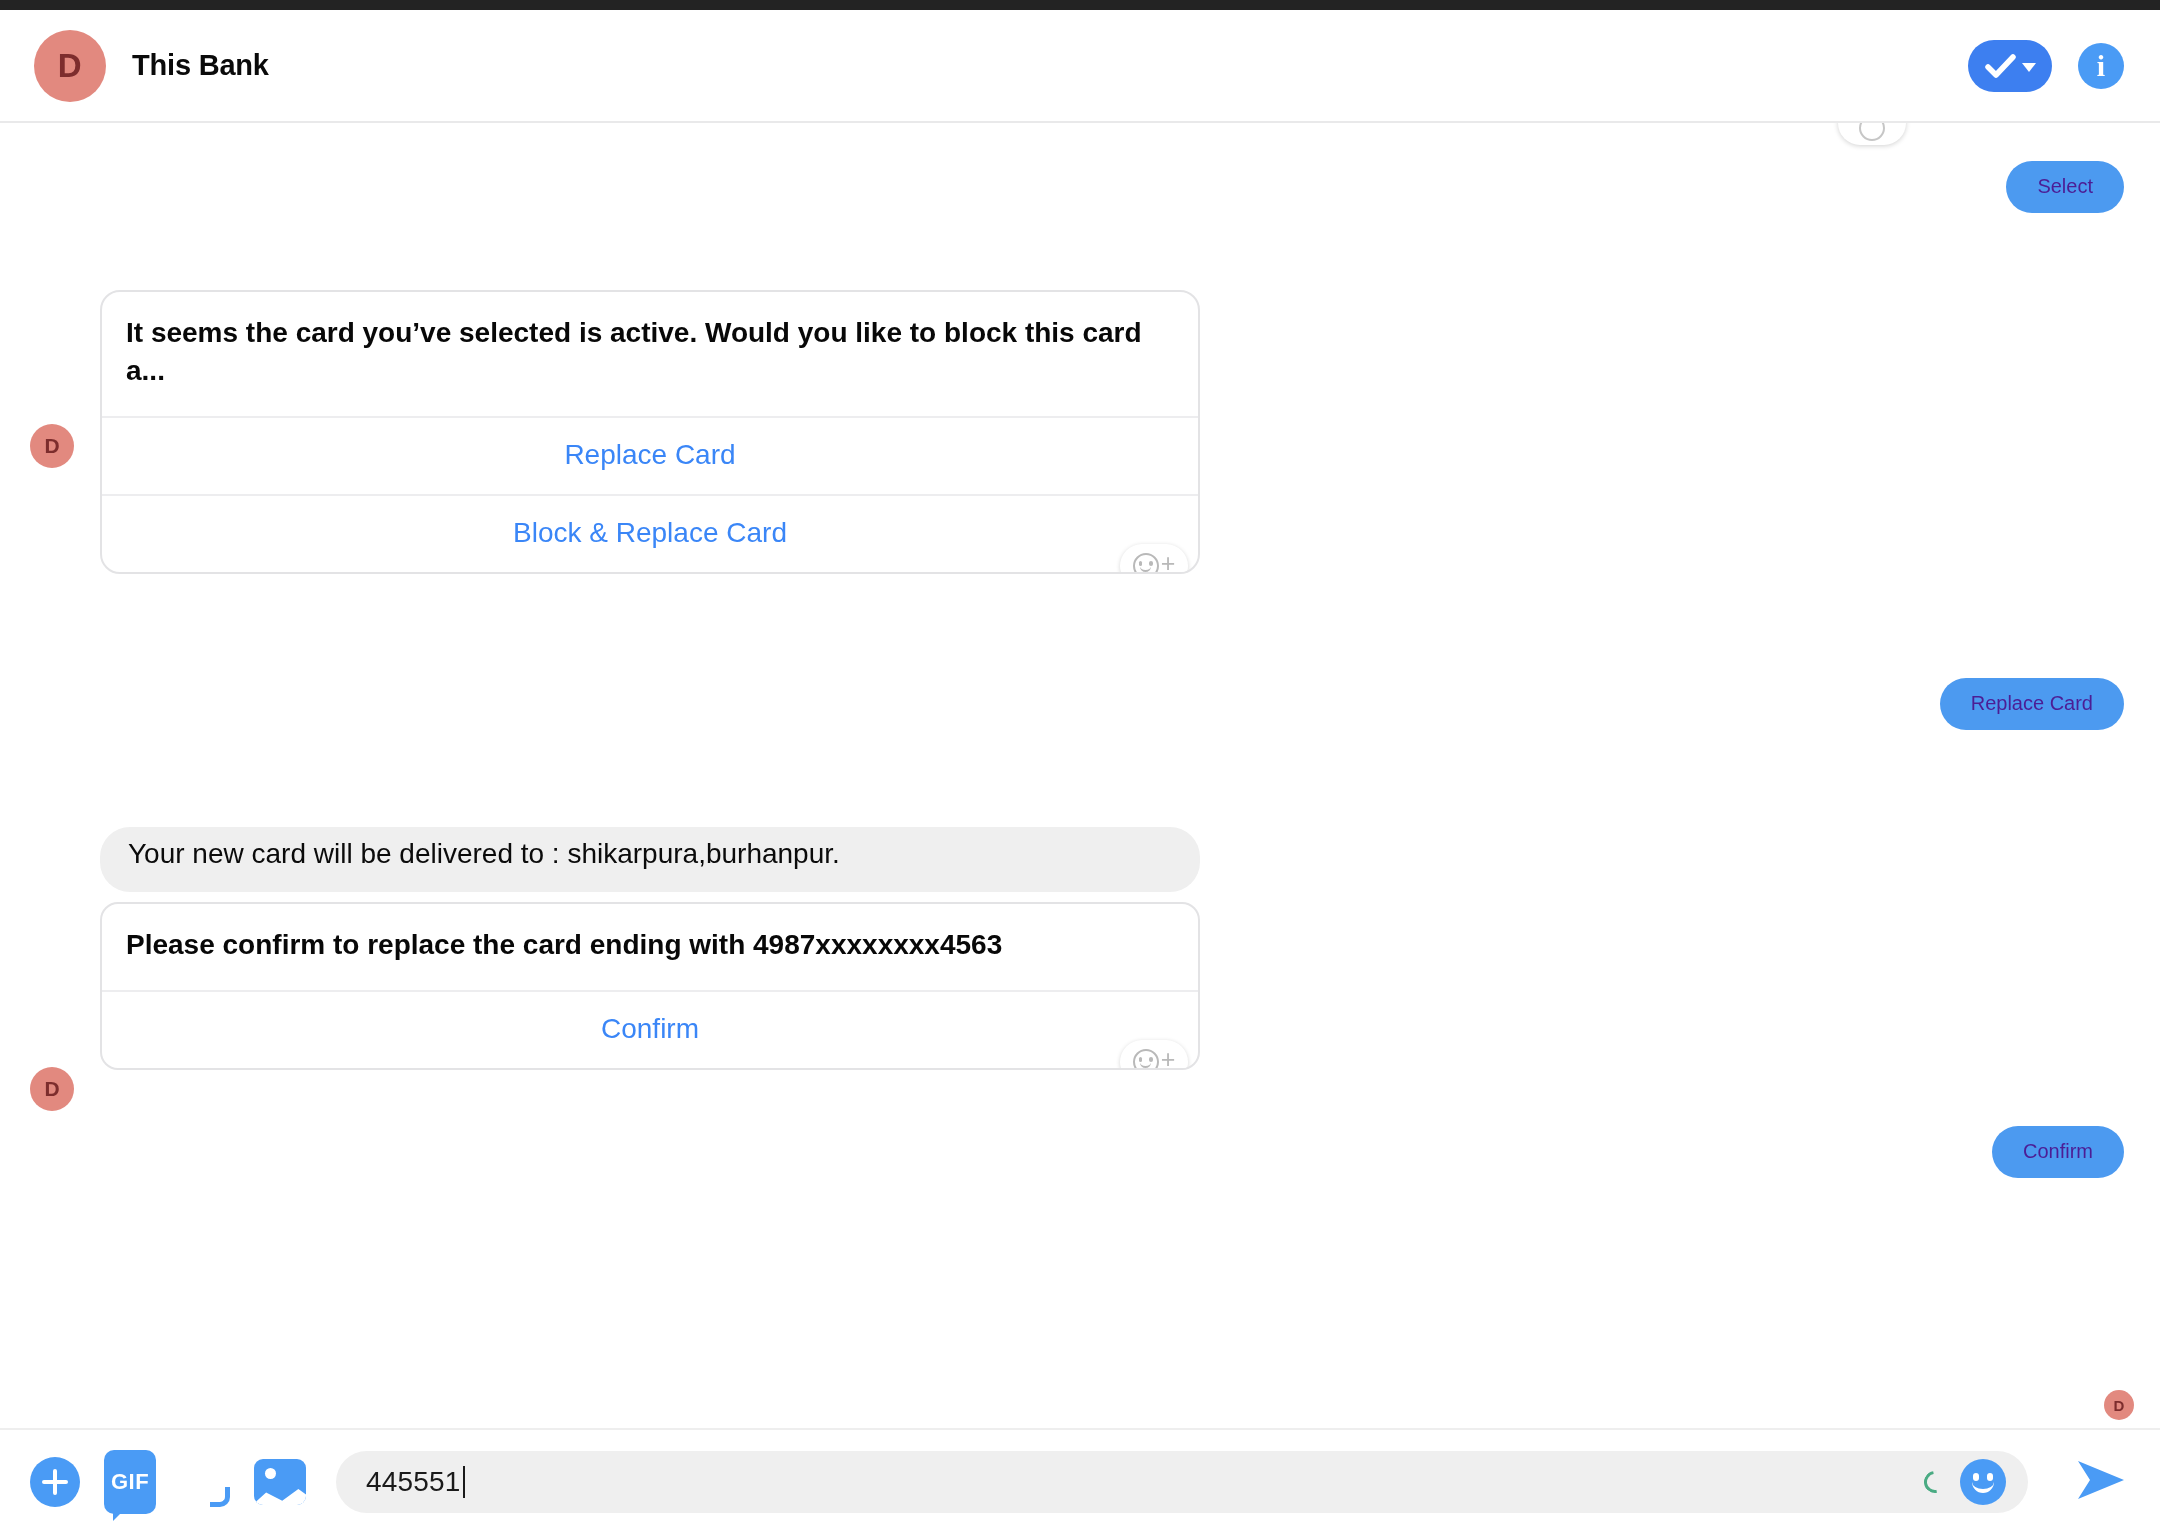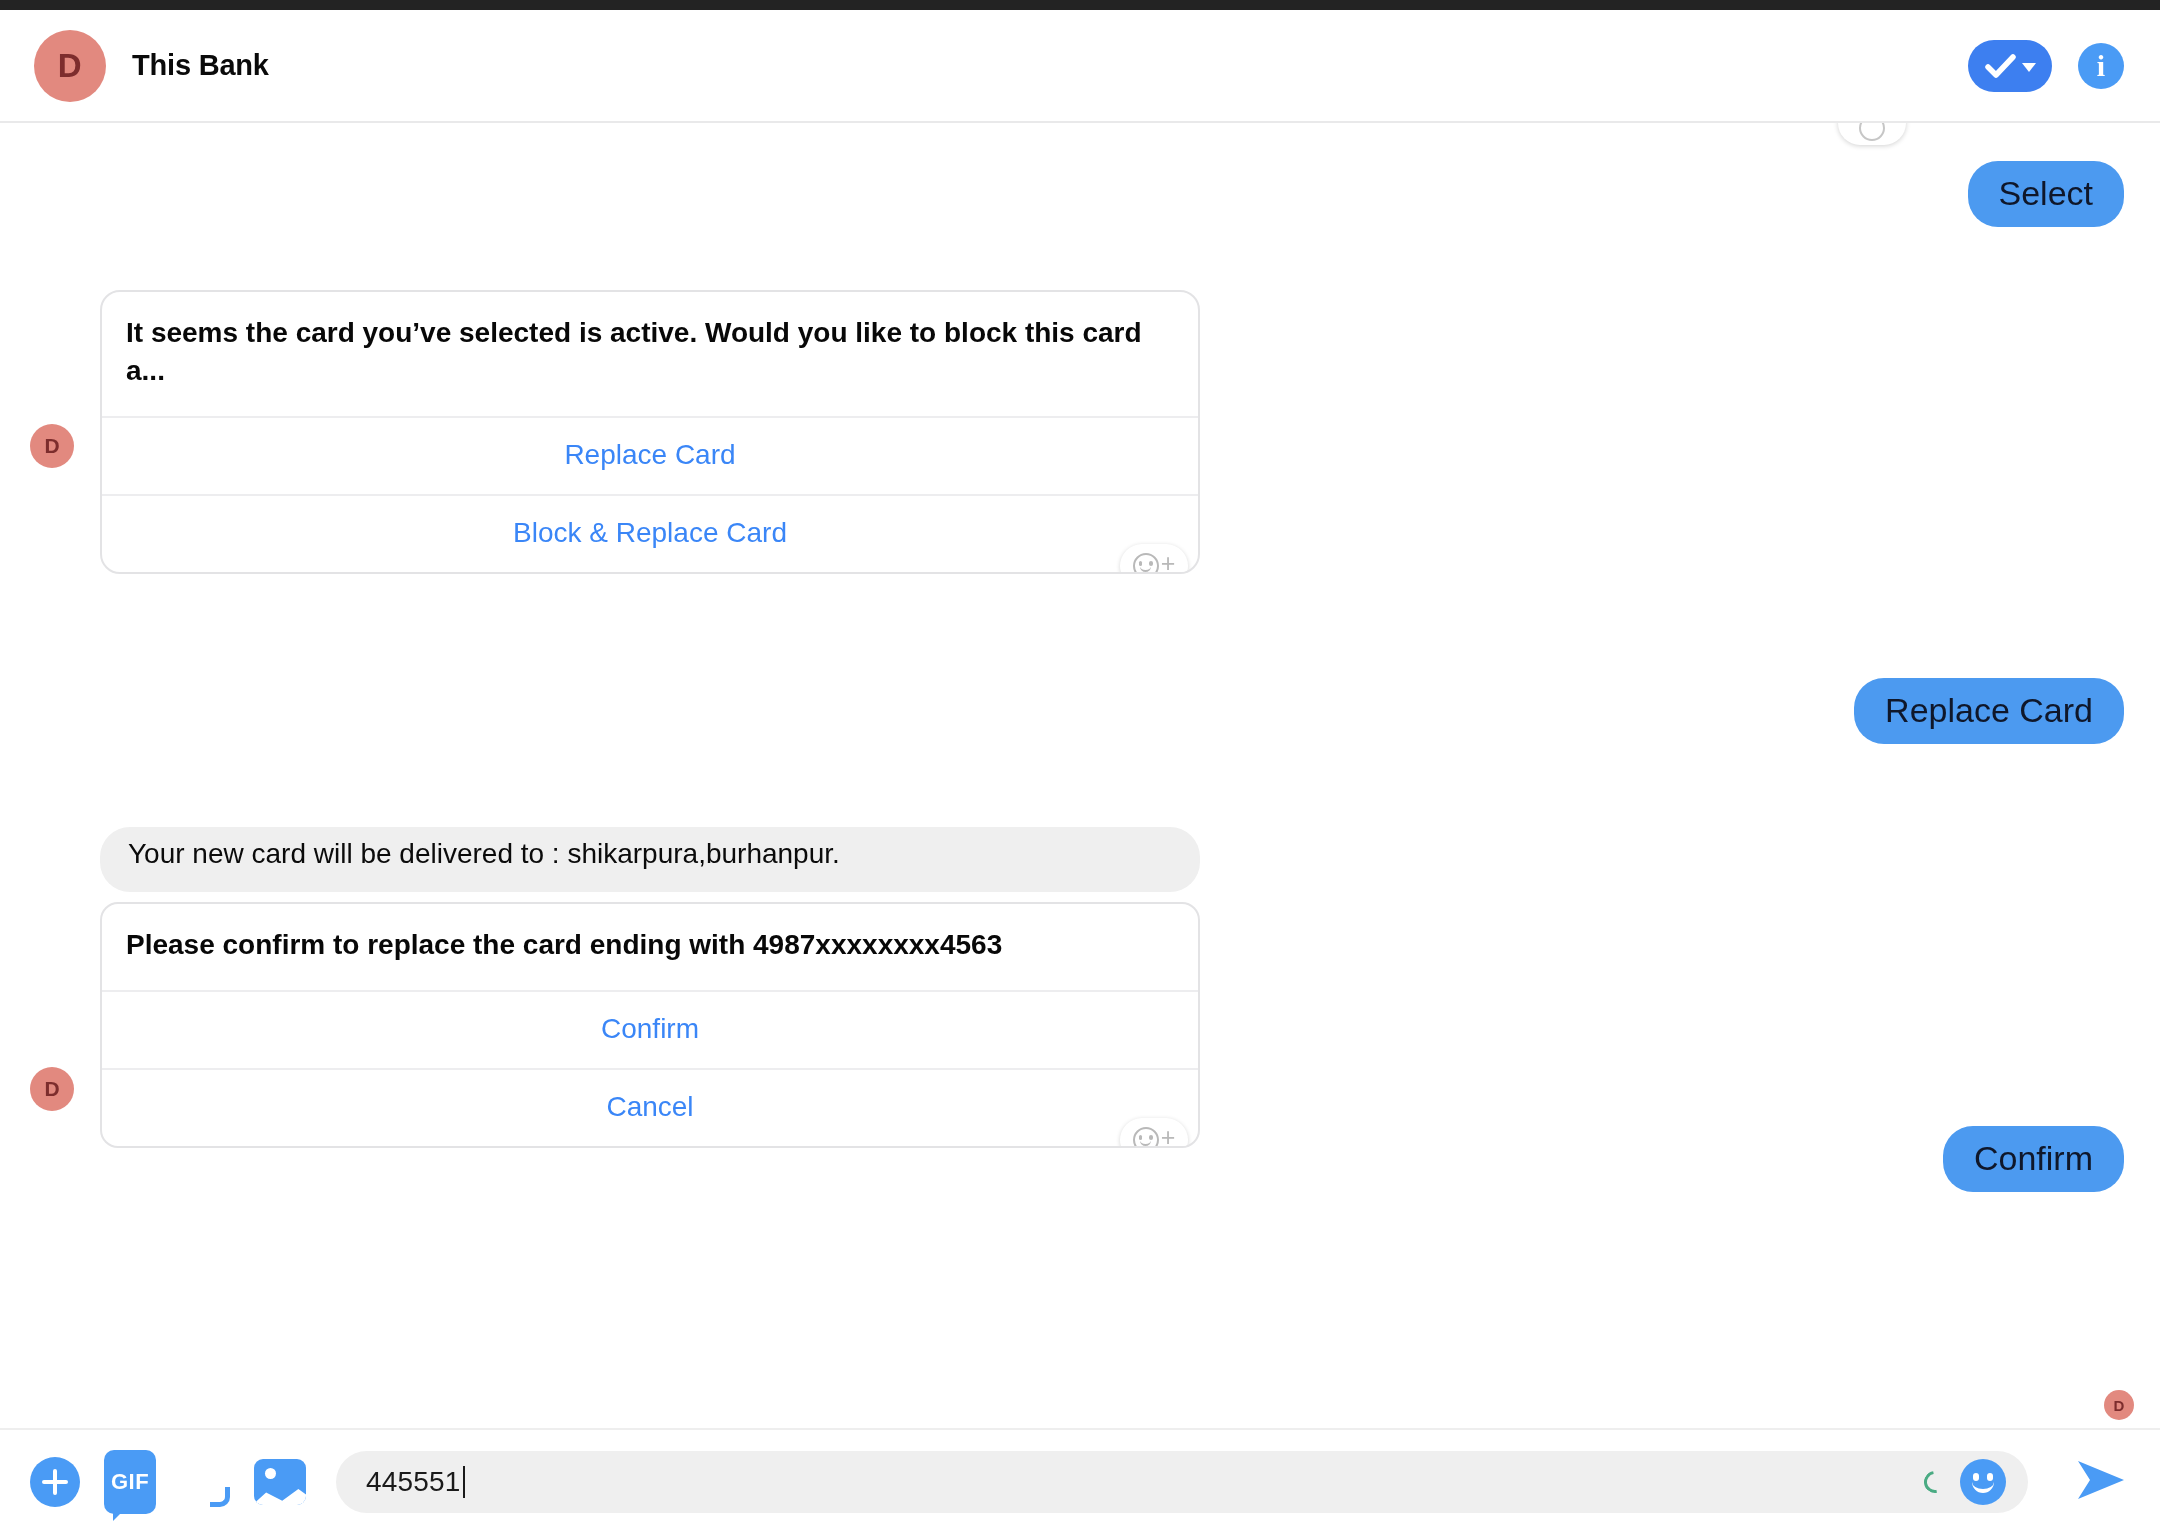--- a/index.html
+++ b/index.html
@@ -89,24 +89,24 @@
     width: 44px; height: 44px; border-radius: 50%;
     background: #e2897f;
     display: flex; align-items: center; justify-content: center;
     color: #7d2d2d; font-size: 21px; font-weight: bold;
     flex: 0 0 auto;
     position: absolute; left: 30px;
   }
 
   .bubble-out {
     background: #4c9af0;
-    color: #0f172a;
+    color: #4c1d95;
     border-radius: 30px;
     padding: 15px 31px 17px;
-    font-size: 34px;
+    font-size: 20px;
     line-height: 1;
     cursor: pointer;
     white-space: nowrap;
   }
 
   .bubble-in {
     background: #efefef;
     color: #0b0b0b;
     border-radius: 30px;
     padding: 9px 28px 19px;
@@ -364,21 +364,20 @@
       <div class="bubble-out">Replace Card</div>
     </div>
 
     <div class="row in abs" style="top:704px;">
       <div class="avatar-sm" style="top:240px;">D</div>
       <div style="margin-left:100px;">
         <div class="bubble-in">Your new card will be delivered to : shikarpura,burhanpur.</div>
         <div class="card" style="margin-top:10px;border-radius:18px;">
           <div class="card-title">Please confirm to replace the card ending with 4987xxxxxxxx4563</div>
           <div class="card-btn">Confirm</div>
-          <div class="card-btn">Cancel</div>
           <div class="react" style="right:10px; bottom:-16px;">
             <div class="face">
                 <span class="smile"></span>
               </div>
             <div class="plus">+</div>
           </div>
         </div>
       </div>
     </div>
 

